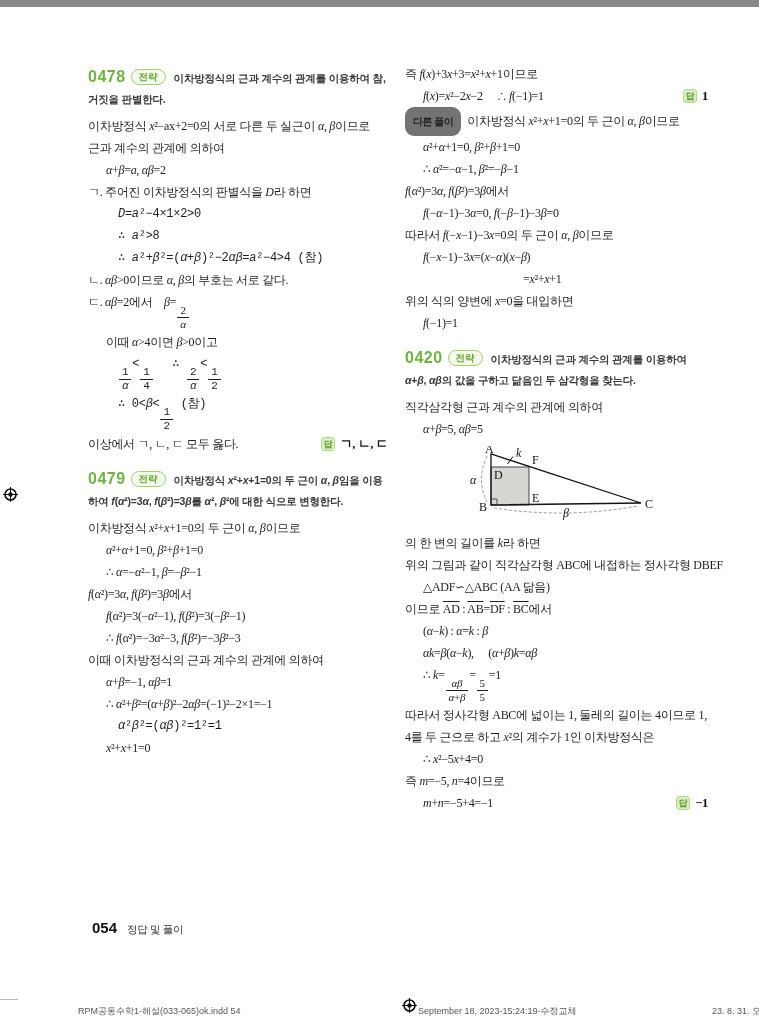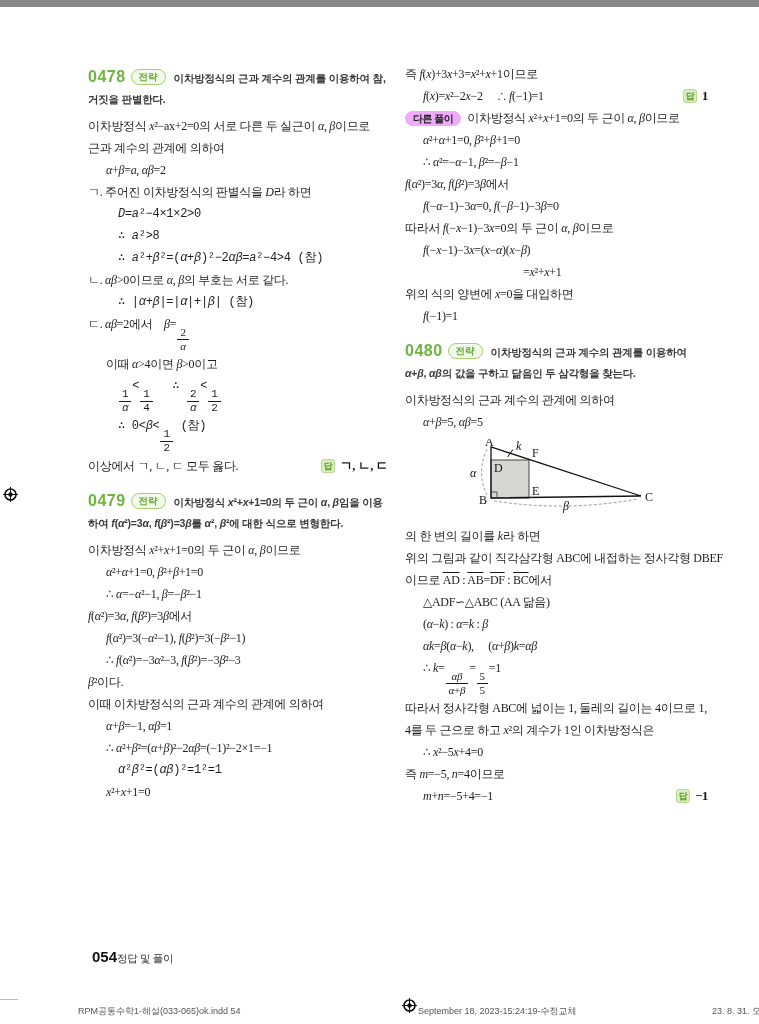--- a/index.html
+++ b/index.html
@@ -42,41 +42,41 @@
   i { font-style:italic; }
 
   .frac { display:inline-flex; flex-direction:column; text-align:center;
           vertical-align:-0.7em; font-size:11px; line-height:1.2; margin:0 1px; }
   .fn { border-bottom:1px solid #1d1d1d; padding:0 3px; }
   .fd { padding:0 3px; }
   .ol { text-decoration:overline; }
 
   .altb {
     display:inline-block; font-family:"Liberation Sans",sans-serif;
-    font-size:10px; font-weight:bold; color:#222; background:#f0abfc;
-    border-radius:9px; padding:0 8px; line-height:15px; margin-right:6px;
+    font-size:10px; font-weight:bold; color:#222; background:#737373;
+    border-radius:9px; padding:7px 8px; line-height:15px; margin-right:6px;
     letter-spacing:-0.5px;
   }
   .ans { display:inline-flex; align-items:center; gap:5px; }
   .ansb {
     font-family:"Liberation Sans",sans-serif; font-size:9px; font-weight:bold;
     color:#57992b; background:#dcefc2; border:1px solid #b5d98c;
     width:14px; height:14px; display:inline-flex; align-items:center;
     justify-content:center; border-radius:3px;
   }
   .av { font-weight:bold; font-size:12.5px; color:#111; }
 
   
   .fig { margin:6px 0 8px 58px; }
   .fig text { font-family:"Liberation Serif","DejaVu Serif",serif; font-size:12px; fill:#111; }
   .fig text.it { font-style:italic; }
 
   
-  .pagefoot { position:absolute; left:92px; top:941px; display:flex;
-              align-items:baseline; 
+  .pagefoot { position:absolute; left:92px; top:912px; display:flex;
+              align-items:baseline; gap:10px;
               font-family:"Liberation Sans",sans-serif; }
   .pfnum { font-size:15px; font-weight:bold; color:#111; }
   .pflabel { font-size:10.5px; color:#333; letter-spacing:-0.3px; }
 
   .printline { position:absolute; top:998px; left:0; width:780px;
                font-family:"Liberation Sans",sans-serif; font-size:9px;
                color:#555; }
   .pl-left   { position:absolute; left:78px;  top:0; }
   .pl-center { position:absolute; left:418px; top:0; }
   .pl-right  { position:absolute; left:712px; top:0; }
@@ -95,21 +95,20 @@
       <p class="phead first"><span class="pnum">0478</span><span class="sbadge">전략</span> <span class="stext">이차방정식의 근과 계수의 관계를 이용하여 참, 거짓을 판별한다.</span></p>
       <div>
           <div class="line in0"><span class="lt">이차방정식 <i>x</i>²−ax+2=0의 서로 다른 두 실근이 <i>α</i>, <i>β</i>이므로</span></div>
           <div class="line in0"><span class="lt">근과 계수의 관계에 의하여</span></div>
           <div class="line in1"><span class="lt"><i>α</i>+<i>β</i>=<i>a</i>, <i>α</i><i>β</i>=2</span></div>
           <div class="line in0"><span class="lt">ㄱ. 주어진 이차방정식의 판별식을 <i>D</i>라 하면</span></div>
           <div class="line in2"><span class="lt"><i>D</i>=<i>a</i>²−4×1×2&gt;0</span></div>
           <div class="line in2"><span class="lt">∴ <i>a</i>²&gt;8</span></div>
           <div class="line in2"><span class="lt">∴ <i>a</i>²+<i>β</i>²=(<i>α</i>+<i>β</i>)²−2<i>α</i><i>β</i>=<i>a</i>²−4&gt;4 (참)</span></div>
           <div class="line in0"><span class="lt">ㄴ. <i>α</i><i>β</i>&gt;0이므로 <i>α</i>, <i>β</i>의 부호는 서로 같다.</span></div>
-          <div class="line in2"><span class="lt">∴ |<i>α</i>+<i>β</i>|=|<i>α</i>|+|<i>β</i>| (참)</span></div>
           <div class="line in0"><span class="lt">ㄷ. <i>α</i><i>β</i>=2에서　<i>β</i>=<span class="frac">
                 <span class="fn">2</span>
                 <span class="fd"><i>α</i></span>
               </span></span></div>
           <div class="line in1"><span class="lt">이때 <i>α</i>&gt;4이면 <i>β</i>&gt;0이고</span></div>
           <div class="line in2"><span class="lt"><span class="frac">
                 <span class="fn">1</span>
                 <span class="fd"><i>α</i></span>
               </span>&lt;<span class="frac">
                 <span class="fn">1</span>
@@ -137,21 +136,20 @@
 
     <section>
       <p class="phead"><span class="pnum">0479</span><span class="sbadge">전략</span> <span class="stext">이차방정식 <i>x</i>²+<i>x</i>+1=0의 두 근이 <i>α</i>, <i>β</i>임을 이용하여 <i>f</i>(<i>α</i>²)=3<i>α</i>, <i>f</i>(<i>β</i>²)=3<i>β</i>를 <i>α</i>², <i>β</i>²에 대한 식으로 변형한다.</span></p>
       <div>
           <div class="line in0"><span class="lt">이차방정식 <i>x</i>²+<i>x</i>+1=0의 두 근이 <i>α</i>, <i>β</i>이므로</span></div>
           <div class="line in1"><span class="lt"><i>α</i>²+<i>α</i>+1=0, <i>β</i>²+<i>β</i>+1=0</span></div>
           <div class="line in1"><span class="lt">∴ <i>α</i>=−<i>α</i>²−1, <i>β</i>=−<i>β</i>²−1</span></div>
           <div class="line in0"><span class="lt"><i>f</i>(<i>α</i>²)=3<i>α</i>, <i>f</i>(<i>β</i>²)=3<i>β</i>에서</span></div>
           <div class="line in1"><span class="lt"><i>f</i>(<i>α</i>²)=3(−<i>α</i>²−1), <i>f</i>(<i>β</i>²)=3(−<i>β</i>²−1)</span></div>
           <div class="line in1"><span class="lt">∴ <i>f</i>(<i>α</i>²)=−3<i>α</i>²−3, <i>f</i>(<i>β</i>²)=−3<i>β</i>²−3</span></div>
-          <div class="line in0"><span class="lt"><i>β</i>²이다.</span></div>
           <div class="line in0"><span class="lt">이때 이차방정식의 근과 계수의 관계에 의하여</span></div>
           <div class="line in1"><span class="lt"><i>α</i>+<i>β</i>=−1, <i>α</i><i>β</i>=1</span></div>
           <div class="line in1"><span class="lt">∴ <i>α</i>²+<i>β</i>²=(<i>α</i>+<i>β</i>)²−2<i>α</i><i>β</i>=(−1)²−2×1=−1</span></div>
           <div class="line in2"><span class="lt"><i>α</i>²<i>β</i>²=(<i>α</i><i>β</i>)²=1²=1</span></div>
           <div class="line in1"><span class="lt"><i>x</i>²+<i>x</i>+1=0</span></div>
         </div>
     </section>
   </div>
 
   <div class="col right">
@@ -170,23 +168,23 @@
         <div class="line in0"><span class="lt"><i>f</i>(<i>α</i>²)=3<i>α</i>, <i>f</i>(<i>β</i>²)=3<i>β</i>에서</span></div>
         <div class="line in1"><span class="lt"><i>f</i>(−<i>α</i>−1)−3<i>α</i>=0, <i>f</i>(−<i>β</i>−1)−3<i>β</i>=0</span></div>
         <div class="line in0"><span class="lt">따라서 <i>f</i>(−<i>x</i>−1)−3<i>x</i>=0의 두 근이 <i>α</i>, <i>β</i>이므로</span></div>
         <div class="line in1"><span class="lt"><i>f</i>(−<i>x</i>−1)−3<i>x</i>=(<i>x</i>−<i>α</i>)(<i>x</i>−<i>β</i>)</span></div>
         <div class="line in3"><span class="lt">=<i>x</i>²+<i>x</i>+1</span></div>
         <div class="line in0"><span class="lt">위의 식의 양변에 <i>x</i>=0을 대입하면</span></div>
         <div class="line in1"><span class="lt"><i>f</i>(−1)=1</span></div>
       </div>
 
     <section>
-      <p class="phead"><span class="pnum">0480</span><span class="sbadge">전략</span> <span class="stext">이차방정식의 근과 계수의 관계를 이용하여 <i>α</i>+<i>β</i>, <i>α</i><i>β</i>의 값을 구하고 닮음인 두 삼각형을 찾는다.</span></p>
-      <div>
-          <div class="line in0"><span class="lt">이차방정식의 근과 계수의 관계에 의하여</span></div>
+      <p class="phead"><span class="pnum">0420</span><span class="sbadge">전략</span> <span class="stext">이차방정식의 근과 계수의 관계를 이용하여 <i>α</i>+<i>β</i>, <i>α</i><i>β</i>의 값을 구하고 닮음인 두 삼각형을 찾는다.</span></p>
+      <div>
+          <div class="line in0"><span class="lt">직각삼각형 근과 계수의 관계에 의하여</span></div>
           <div class="line in1"><span class="lt"><i>α</i>+<i>β</i>=5, <i>α</i><i>β</i>=5</span></div>
         </div>
 
       <div class="fig">
         <svg width="200" height="74" viewBox="0 0 200 74">
 
           <path d="M24,10 Q13,34 24,56" fill="none" stroke="#999" stroke-width="1" stroke-dasharray="3,2"></path>
           <path d="M31,62 Q103,73 175,60" fill="none" stroke="#999" stroke-width="1" stroke-dasharray="3,2"></path>
 
           <polygon points="28,21 66,21 66,59 28,59" fill="#d6d6d2" stroke="#444" stroke-width="1"></polygon>
@@ -204,22 +202,22 @@
           <text x="69" y="18">F</text>
           <text class="it" x="53" y="11">k</text>
           <text class="it" x="7" y="38">α</text>
           <text class="it" x="100" y="71">β</text>
         </svg>
       </div>
 
       <div>
           <div class="line in0"><span class="lt">의 한 변의 길이를 <i>k</i>라 하면</span></div>
           <div class="line in0"><span class="lt">위의 그림과 같이 직각삼각형 ABC에 내접하는 정사각형 DBEF</span></div>
+          <div class="line in1"><span class="lt">△ADF∽△ABC (AA 닮음)</span></div>
           <div class="line in0"><span class="lt">이므로 <span class="ol">AD</span> : <span class="ol">AB</span>=<span class="ol">DF</span> : <span class="ol">BC</span>에서</span></div>
-          <div class="line in1"><span class="lt">△ADF∽△ABC (AA 닮음)</span></div>
           <div class="line in1"><span class="lt">(<i>α</i>−<i>k</i>) : <i>α</i>=<i>k</i> : <i>β</i></span></div>
           <div class="line in1"><span class="lt"><i>α</i><i>k</i>=<i>β</i>(<i>α</i>−<i>k</i>),　 (<i>α</i>+<i>β</i>)<i>k</i>=<i>α</i><i>β</i></span></div>
           <div class="line in1"><span class="lt">∴ <i>k</i>=<span class="frac">
                 <span class="fn"><i>α</i><i>β</i></span>
                 <span class="fd"><i>α</i>+<i>β</i></span>
               </span>=<span class="frac">
                 <span class="fn">5</span>
                 <span class="fd">5</span>
               </span>=1</span></div>
           <div class="line in0"><span class="lt">따라서 정사각형 ABC에 넓이는 1, 둘레의 길이는 4이므로 1,</span></div>

